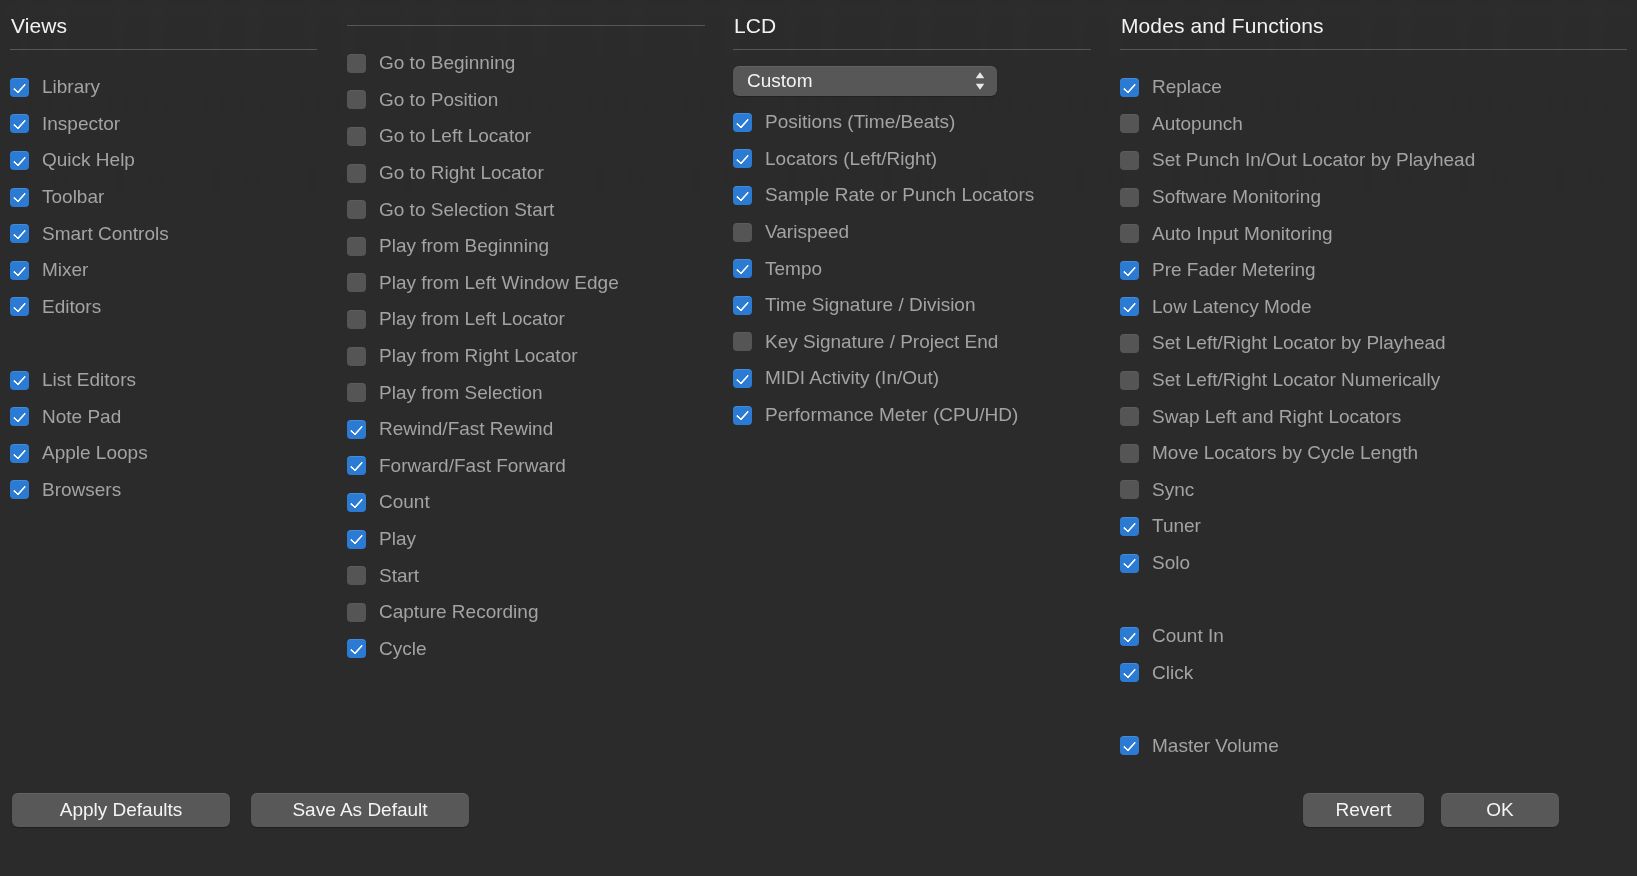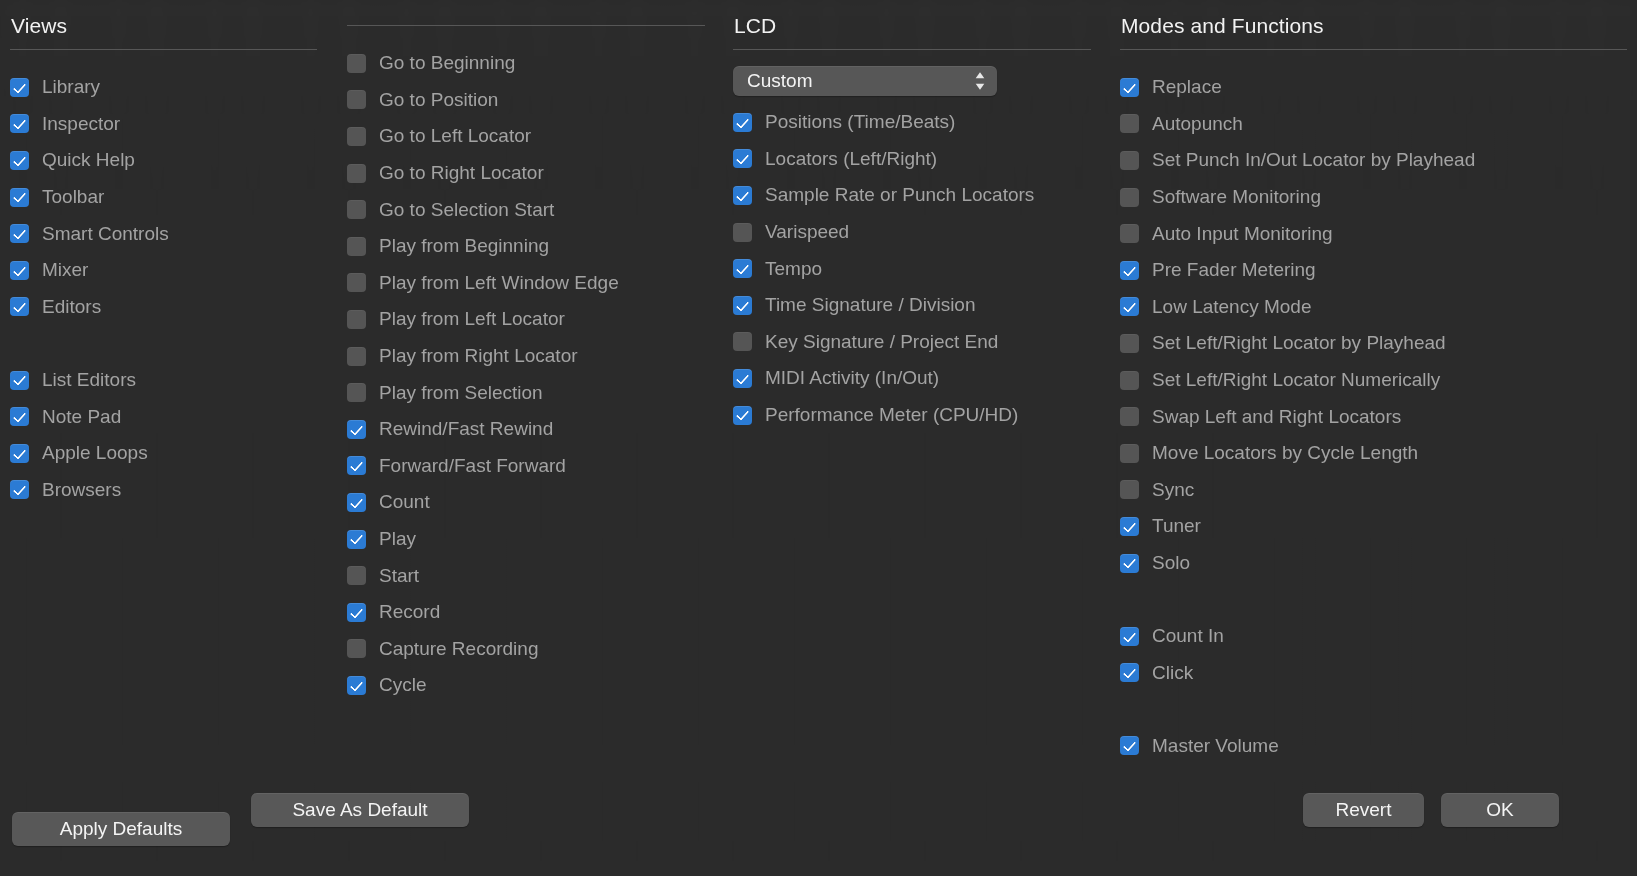--- a/index.html
+++ b/index.html
@@ -265,24 +265,20 @@
       </div>
       <div class="row">
         <span class="cb on"></span>
         <span class="row-label">Play</span>
       </div>
       <div class="row">
         <span class="cb off"></span>
         <span class="row-label">Start</span>
       </div>
       <div class="row">
-        <span class="cb on"></span>
-        <span class="row-label">Record</span>
-      </div>
-      <div class="row">
         <span class="cb off"></span>
         <span class="row-label">Capture Recording</span>
       </div>
       <div class="row">
         <span class="cb on"></span>
         <span class="row-label">Cycle</span>
       </div>
     </div>
   </div>
 
@@ -408,17 +404,17 @@
         <span class="row-label">Click</span>
       </div>
       <div class="row spacer"></div>
       <div class="row">
         <span class="cb on"></span>
         <span class="row-label">Master Volume</span>
       </div>
     </div>
   </div>
 
-  <div class="btn" style="left:12px; top:793px; width:218px;margin-top:19px;">Apply Defaults</div>
+  <div class="btn" style="left:12px; top:793px; width:218px;">Apply Defaults</div>
   <div class="btn" style="left:251px; top:793px; width:218px;">Save As Default</div>
   <div class="btn" style="left:1303px; top:793px; width:121px;">Revert</div>
   <div class="btn" style="left:1441px; top:793px; width:118px;">OK</div>
 </div>
 
 </body></html>

